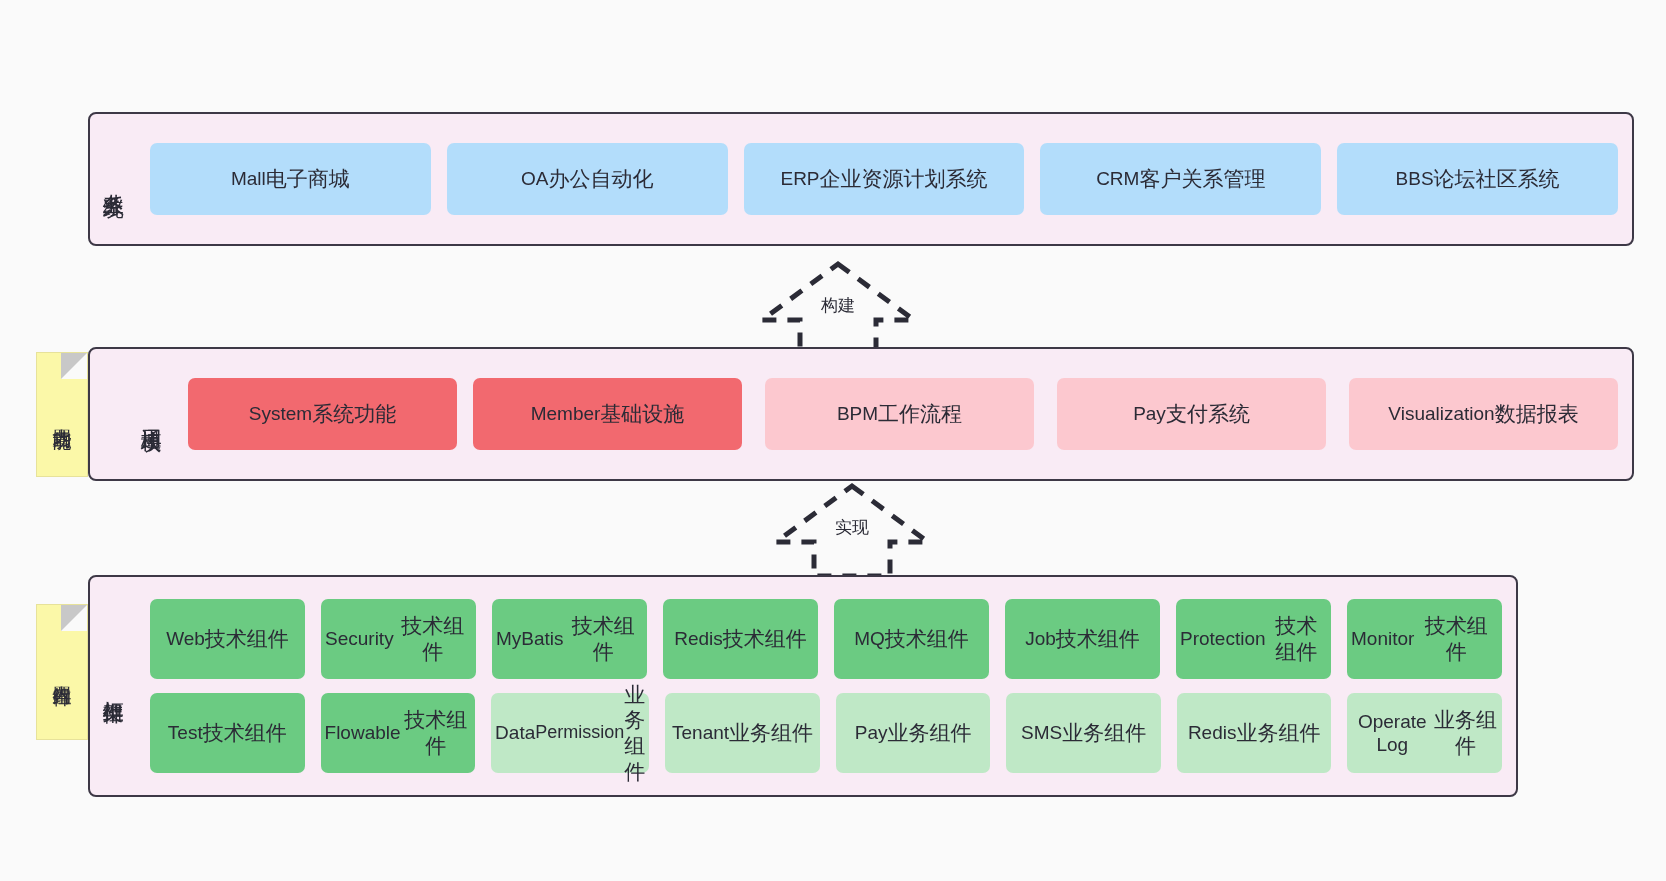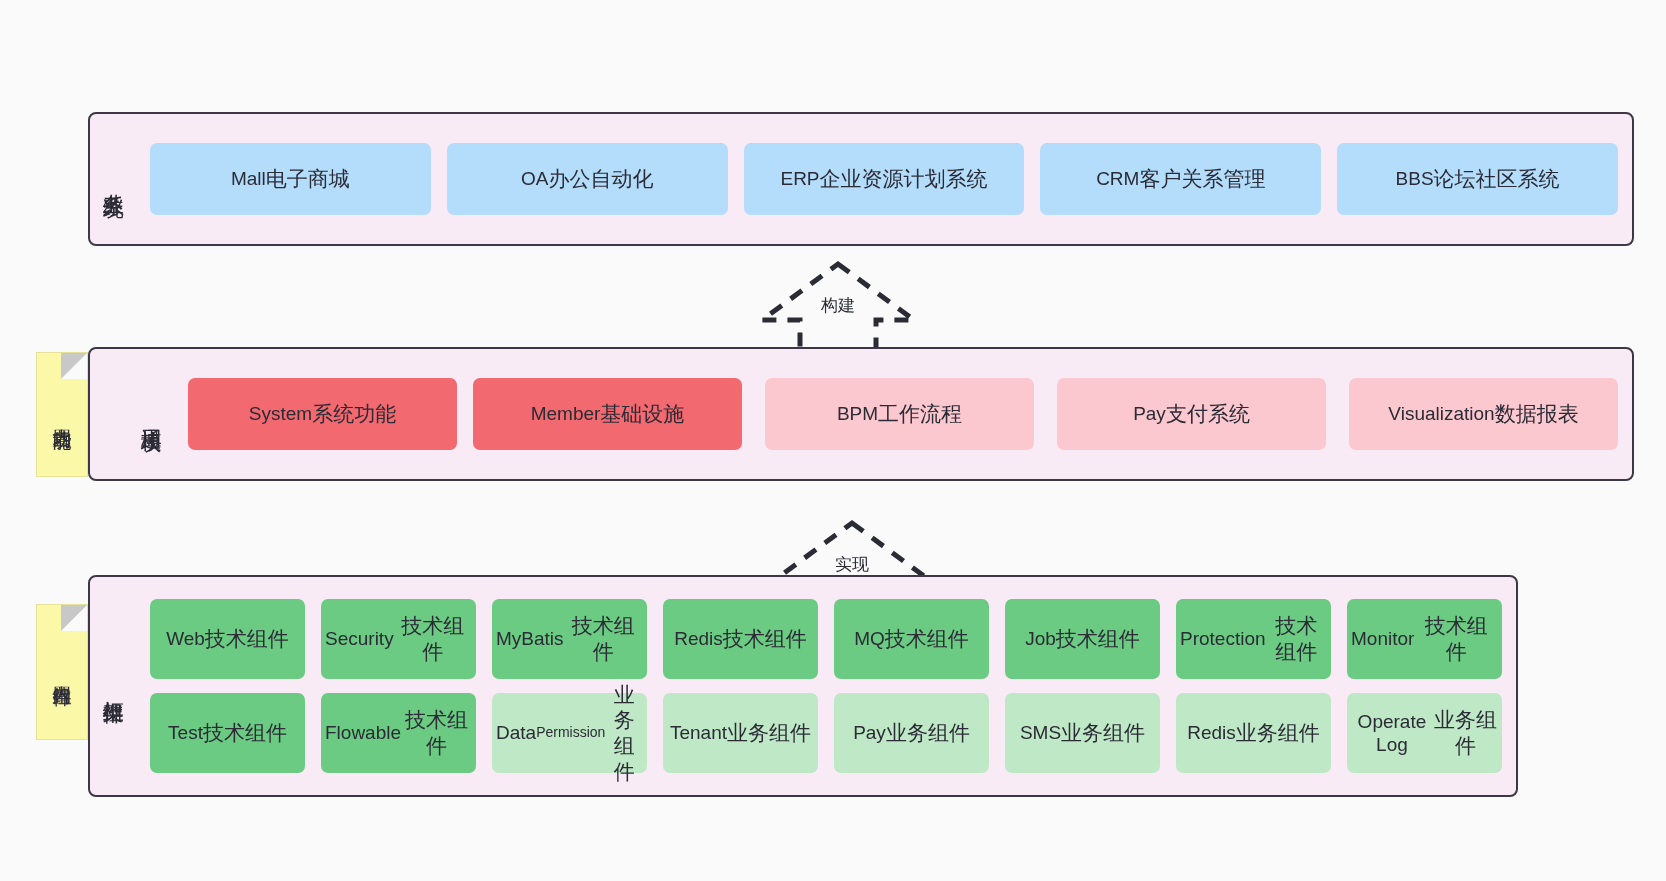--- a/index.html
+++ b/index.html
@@ -64,21 +64,21 @@
     border-radius: 7px;
     display: flex;
     flex-direction: row;
     align-items: center;
     justify-content: center;
     text-align: center;
     line-height: 1.22;
     padding: 6px 4px;
   }
   .cell .t1 { font-size: 19px; }
-  .cell .t2 { font-size: 14px; }
+  .cell .t2 { font-size: 18px; }
   .cell .t3 { font-size: 21px; }
 
   
   .c-blue       { background: #b3ddfb; }
   .c-red        { background: #f2696f; }
   .c-pink       { background: #fcc8cf; margin-left: 7px; }
   .c-green      { background: #6bcb82; }
   .c-lightgreen { background: #bfe8c6; }
 
   
@@ -128,21 +128,21 @@
   .arrow-label {
     position: absolute;
     left: 0; right: 0;
     top: 36px;
     text-align: center;
     font-size: 17px;
     color: #2b2b36;
     background: transparent;
   }
   #arrow-build   { left: 748px; top: 258px; }
-  #arrow-realize { left: 762px; top: 517px; }
+  #arrow-realize { left: 762px; top: 480px; }
 </style>
 </head>
 <body>
 
 <div class="band" id="band-business">
   <div class="band-title">业务系统</div>
   <div class="band-body">
       <div class="row">
         <div class="cell c-blue">
           <div class="t1">Mall</div>

